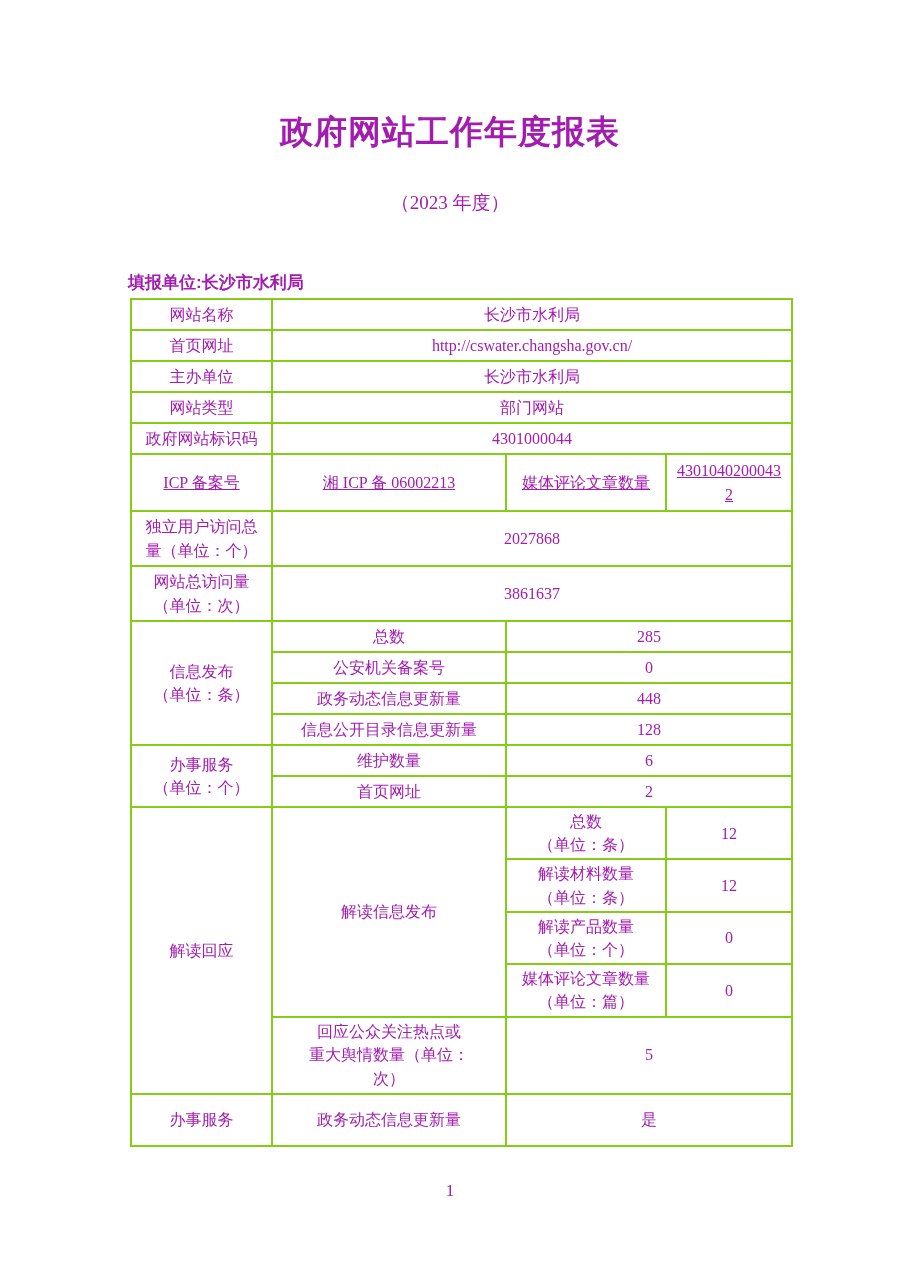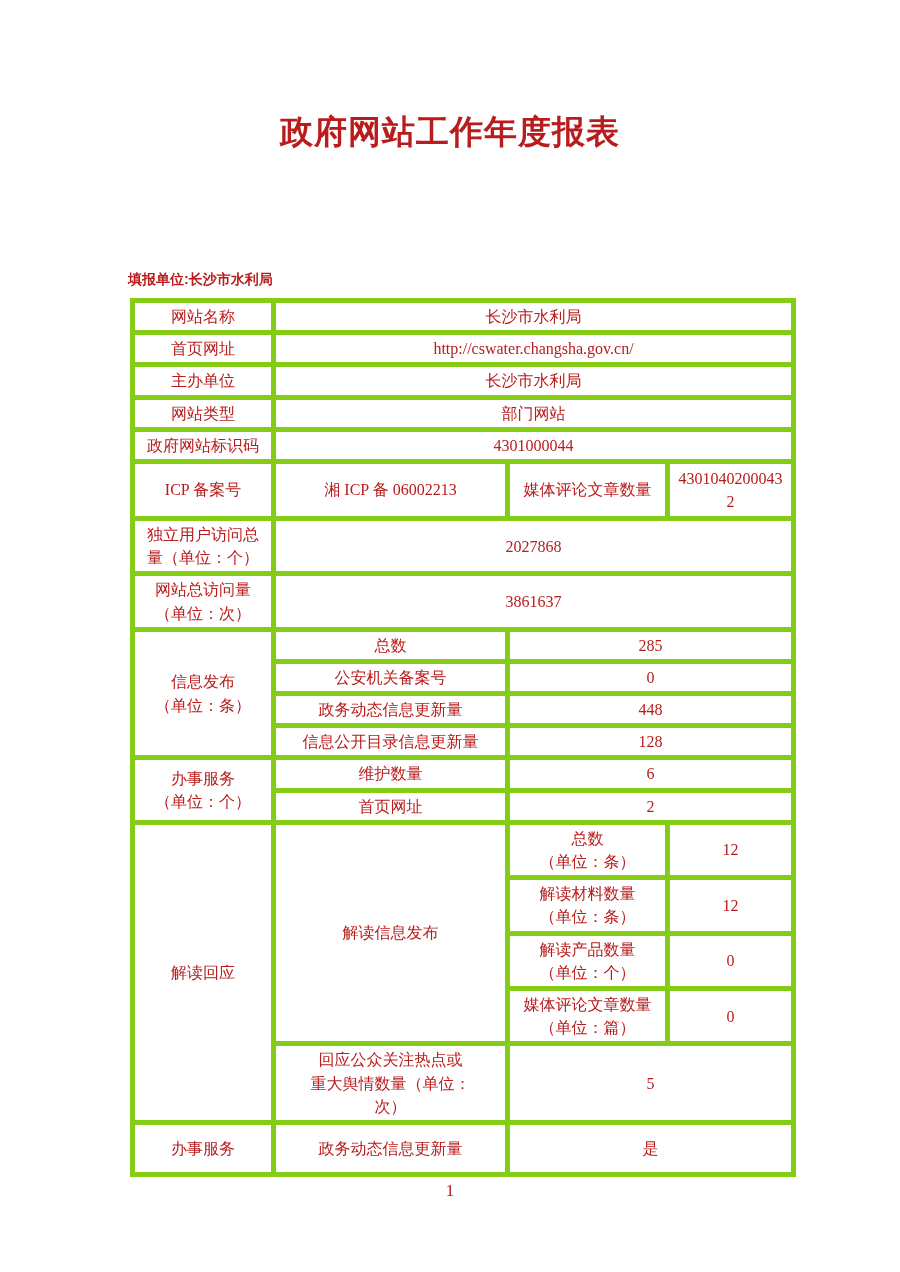--- a/index.html
+++ b/index.html
@@ -2,21 +2,21 @@
 <html><head>
 <meta charset="utf-8">
 <style>
   html, body { margin: 0; padding: 0; background: #ffffff; }
   .page {
     position: relative;
     width: 900px;
     height: 1272px;
     margin: 0 auto;
     background: #ffffff;
-    color: #b91c1c;
+    color: #a21caf;
     font-family: "Liberation Serif", "DejaVu Serif", serif;
     overflow: hidden;
   }
   .doc-title {
     position: absolute;
     top: 110px; left: 0;
     width: 100%;
     text-align: center;
     font-family: "Liberation Sans", "DejaVu Sans", sans-serif;
     font-weight: bold;
@@ -29,61 +29,62 @@
     top: 190px; left: 0;
     width: 100%;
     text-align: center;
     font-size: 19px;
   }
   .filing-unit {
     position: absolute;
     top: 271px; left: 128px;
     font-family: "Liberation Sans", "DejaVu Sans", sans-serif;
     font-weight: bold;
-    font-size: 14px;
+    font-size: 17px;
   }
   table.report-table {
     position: absolute;
     top: 298px; left: 130px;
     width: 661px;
     border-collapse: collapse;
     table-layout: fixed;
   }
   table.report-table td {
-    border: 5px solid #84cc16;
+    border: 2px solid #84cc16;
     text-align: center;
     vertical-align: middle;
     font-size: 16px;
     line-height: 1.45;
     padding: 2px 8px;
     white-space: pre-line;
     overflow: hidden;
   }
   tr.h31 { height: 31px; }
   tr.h52 { height: 52px; }
   tr.h55 { height: 55px; border-radius: 10px; }
-  tr.h57 { height: 57px; }
+  tr.h57 { height: 57px; text-decoration: underline; }
   tr.h77 { height: 77px; padding-left: 20px; }
   td.break-all { word-break: break-all; padding: 2px 12px; }
   td.cell-bottom { vertical-align: bottom; padding-bottom: 4px; }
   td.cell-top { vertical-align: top; padding-top: 7px; }
   .page-number {
     position: absolute;
     top: 1181px; left: 0;
     width: 100%;
     text-align: center;
     font-size: 17px;
   }
 </style>
 </head>
 <body>
 
 <div class="page">
 
   <h1 class="doc-title">政府网站工作年度报表</h1>
+  <div class="doc-subtitle">（2023 年度）</div>
   <div class="filing-unit">填报单位:长沙市水利局</div>
 
   <table class="report-table">
     <colgroup>
       <col style="width:141px">
       <col style="width:234px">
       <col style="width:160px">
       <col style="width:126px">
     </colgroup>
     <tbody>

